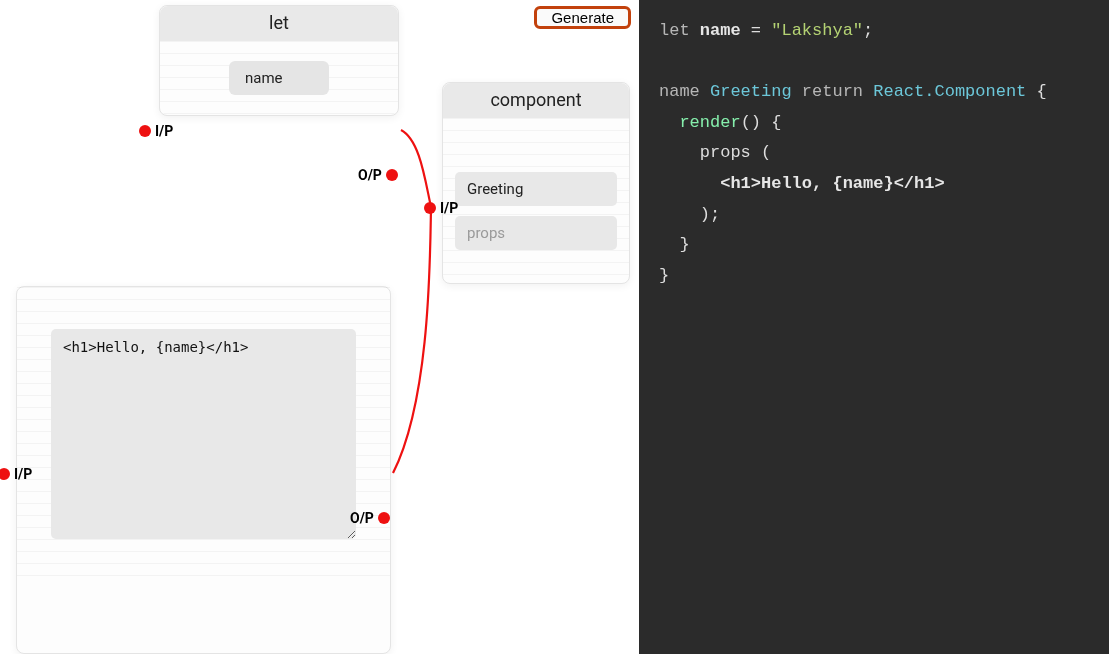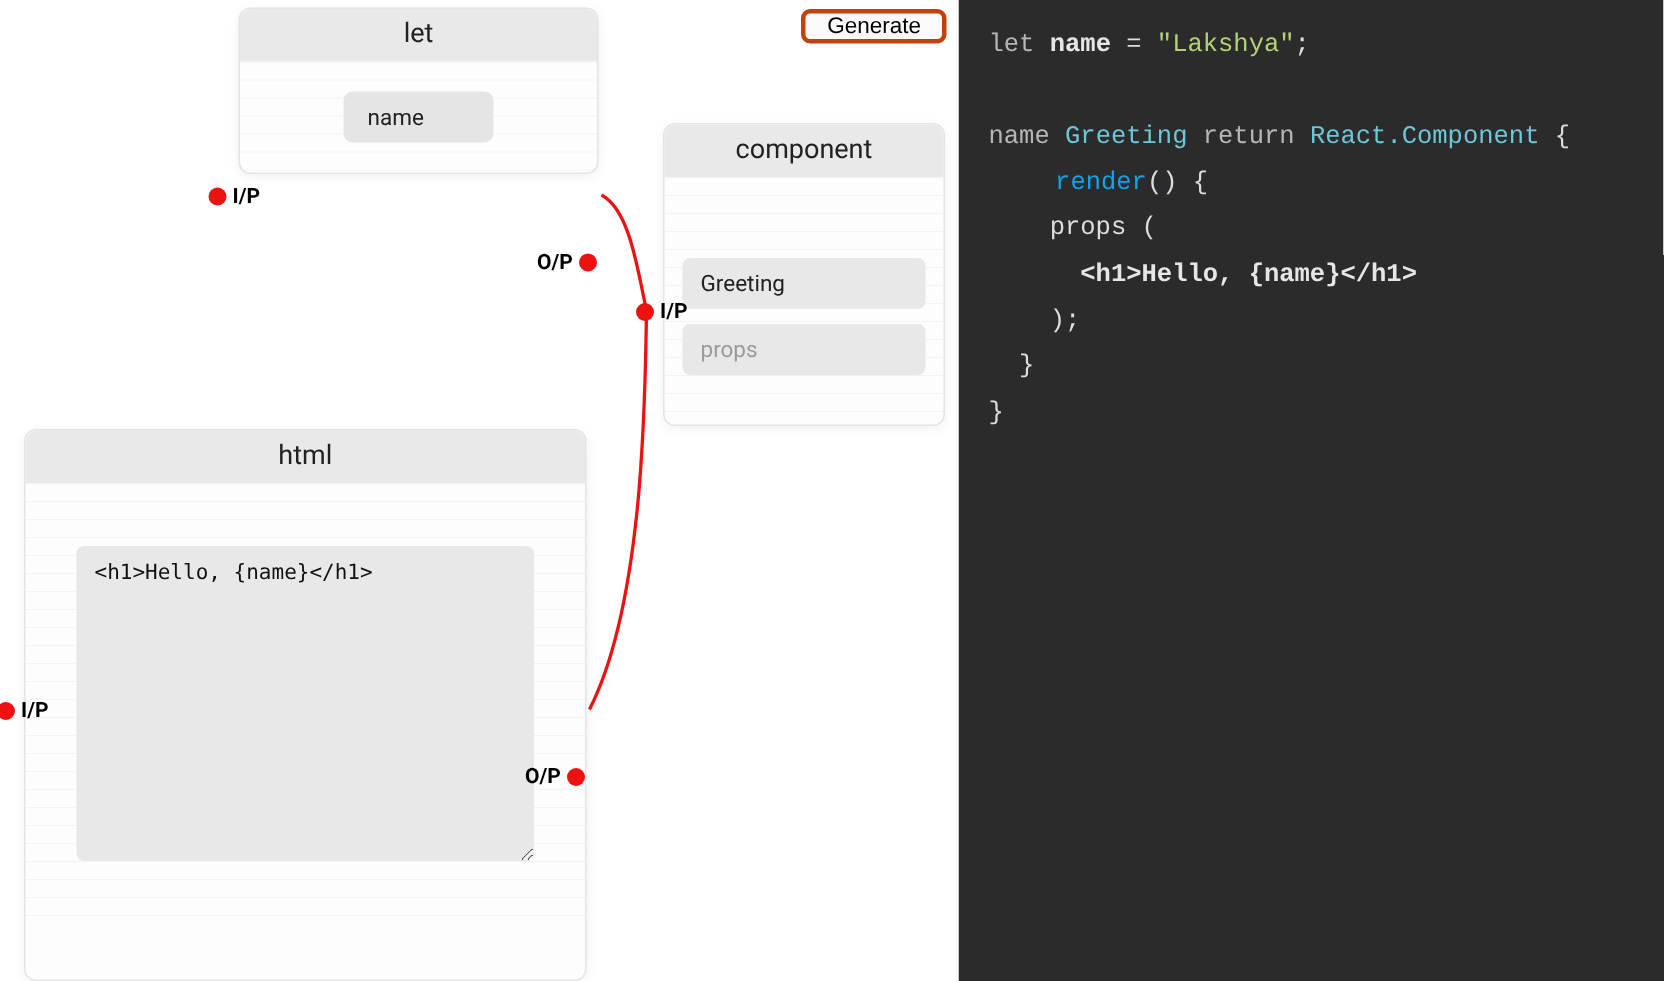--- a/index.html
+++ b/index.html
@@ -4,21 +4,21 @@
 <style>
   * { box-sizing: border-box; margin: 0; padding: 0; }
   html, body { width: 1109px; height: 654px; font-family: -apple-system, BlinkMacSystemFont, "Segoe UI", Roboto, Helvetica, Arial, sans-serif; overflow: hidden; background: #fff; }
   .app { display: flex; width: 100%; height: 100%; }
   .canvas { position: relative; flex: 0 0 639px; height: 100%; background: #fff; }
   .code-pane { flex: 1; background: #2b2b2b; color: #ddd; padding: 16px 20px; font-family: "SFMono-Regular", Consolas, "Liberation Mono", Menlo, monospace; font-size: 17px; line-height: 1.8; white-space: pre; }
   .code-pane .kw { color: #b6b6b6; }
   .code-pane .id { color: #e6e6e6; font-weight: 600; }
   .code-pane .str { color: #b4d273; }
   .code-pane .cls { color: #6cc7d9; }
-  .code-pane .fn { color: #0ea5e9; margin-left: 24px; }
+  .code-pane .fn { color: #86efac; }
   .code-pane .tag { color: #e6e6e6; font-weight: 600; }
   .generate-btn { position: absolute; top: 6px; right: 8px; background: #fafafa; border: 3px solid #c2410c; border-radius: 6px; padding: 0 14px; font-size: 15px; cursor: pointer; }
   .node { position: absolute; background: #fdfdfd; border: 1px solid #e4e4e4; border-radius: 8px; box-shadow: 0 2px 8px rgba(0,0,0,0.06); }
   .node-header { background: #e9e9e9; border-top-left-radius: 8px; border-top-right-radius: 8px; text-align: center; font-size: 18px; padding: 6px 0 8px; color: #222; }
   .node-body { padding: 14px; }
   .node-body.lined {
     background-image: linear-gradient(to bottom, rgba(0,0,0,0.04) 1px, transparent 1px);
     background-size: 100% 12px;
     border-bottom-left-radius: 8px; border-bottom-right-radius: 8px;
   }
@@ -53,21 +53,20 @@
     <div class="port left" style="left:139px; top:123px;">
       <span class="dot"></span>
       <span>I/P</span>
     </div>
     <div class="port right" style="left:358px; top:123px;">
       <span class="dot"></span>
       <span>O/P</span>
     </div>
 
     <div class="node" style="left:16px; top:286px; width:375px; height:368px;">
-      <div class="node-header">html</div>
       <div class="node-body lined" style="padding:42px 34px;">
         <textarea class="html-area" style="">&lt;h1&gt;Hello, {name}&lt;/h1&gt;</textarea>
       </div>
     </div>
     <div class="port left" style="left:-2px; top:466px;">
       <span class="dot"></span>
       <span>I/P</span>
     </div>
     <div class="port right" style="left:350px; top:466px;">
       <span class="dot"></span>

